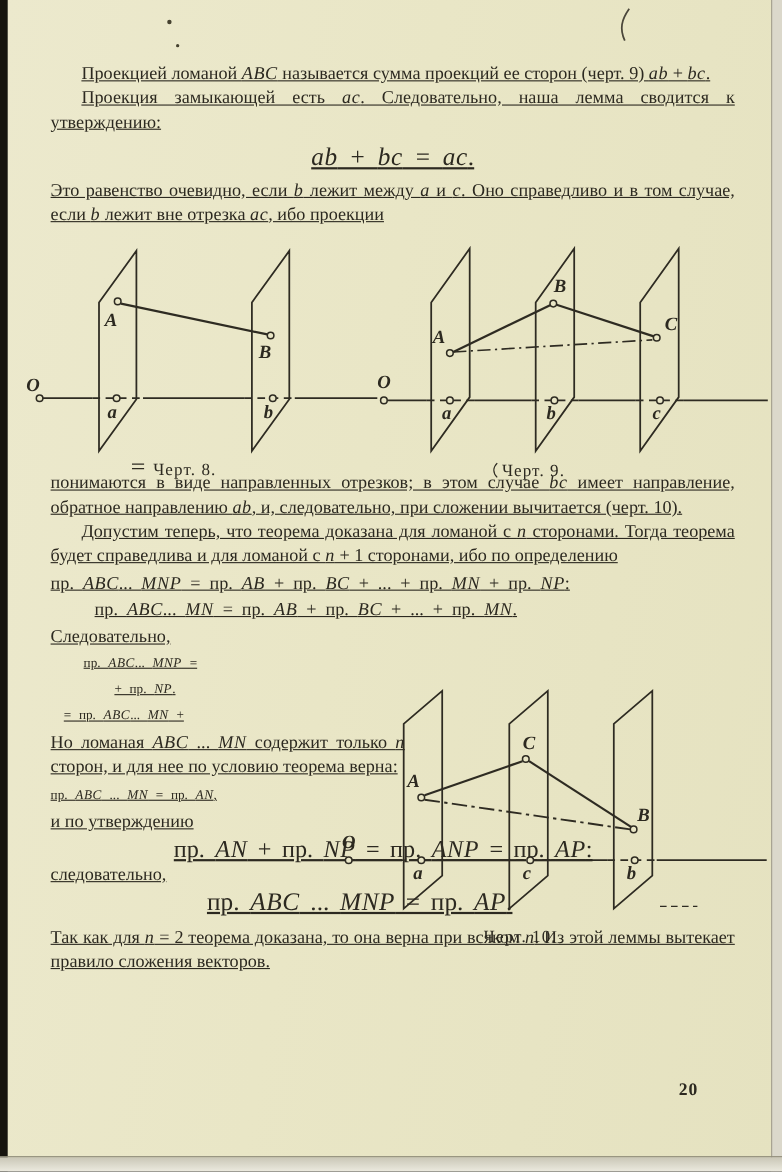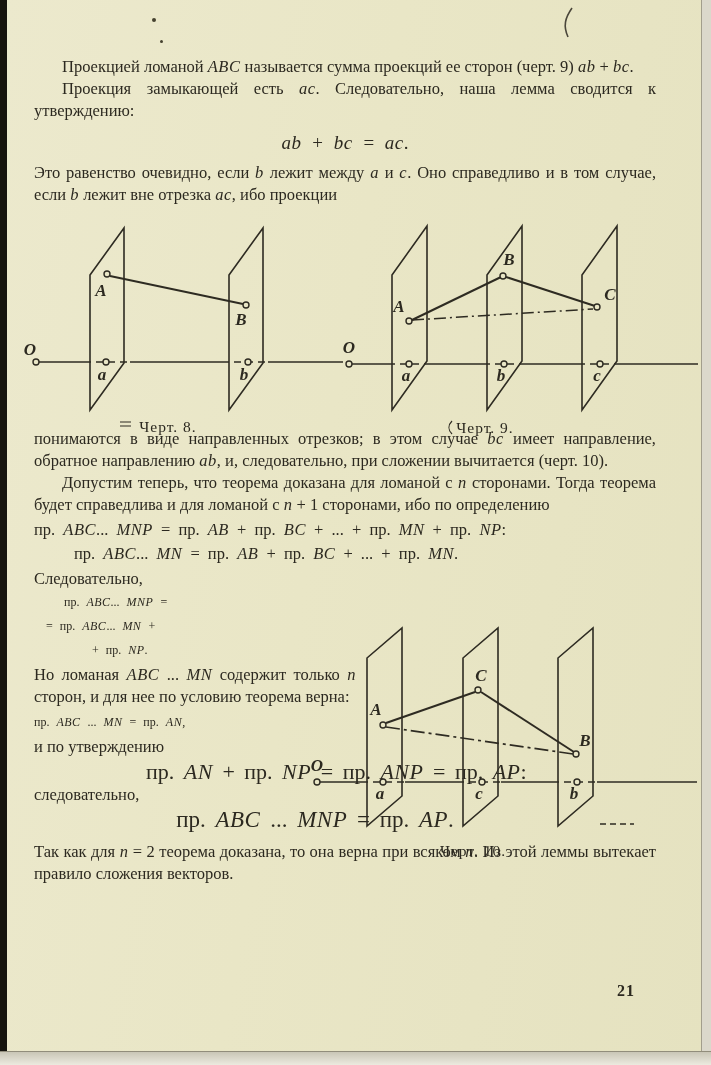--- a/index.html
+++ b/index.html
@@ -5,28 +5,28 @@
   html,body{margin:0;padding:0;background:#777;}
   .page{
     position:relative;width:711px;height:1065px;overflow:hidden;
     background:linear-gradient(100deg,#ece9cd 0%,#e9e6c6 45%,#e5e2c0 100%);
     font-family:"Liberation Serif",serif;color:#2c2920;
   }
   .edge-left{position:absolute;left:0;top:0;width:7px;height:100%;background:#16140e;}
   .edge-right{position:absolute;right:0;top:0;width:9px;height:100%;background:#dbd8cb;border-left:1px solid #a29e8c;}
   .edge-bottom{position:absolute;left:0;bottom:0;width:100%;height:13px;background:linear-gradient(#c9c6b6,#eceadf);border-top:1px solid #918d7b;}
   .content{
-    position:absolute;left:34px;top:56px;width:622px;
-    font-size:16.5px;line-height:22px;text-align:justify;
+    position:absolute;left:46px;top:56px;width:622px;
+    font-size:16.5px;line-height:22px;text-align:justify;text-decoration:underline;
   }
   p{margin:0;}
   .indent{text-indent:28px;}
   i{font-style:italic;}
   .mathify i{letter-spacing:.5px;}
-  .f-main{font-size:19px;line-height:26px;text-align:center;margin:8px 0 6px;word-spacing:6px;}
+  .f-main{font-size:23px;line-height:26px;text-align:center;margin:8px 0 6px;word-spacing:6px;}
   .figspace{height:222px;}
   .formula{word-spacing:4px;}
   .f2{line-height:24px;}
   .f2a{margin-top:2px;}
   .f2b{padding-left:40px;margin-bottom:2px;}
   .p6{margin-top:2px;}
   .cols{display:flex;align-items:flex-start;}
   .leftcol{width:322px;}
   .f3{line-height:24px;font-size:12px;}
   .f3a{padding-left:30px;}
@@ -68,22 +68,22 @@
 
     <p class="mathify">понимаются в виде направленных отрезков; в этом случае <i>bc</i> имеет направление, обратное направлению <i>ab</i>, и, следовательно, при сложении вычитается (черт. 10).</p>
     <p class="indent mathify">Допустим теперь, что теорема доказана для ломаной с <i>n</i> сторонами. Тогда теорема будет справедлива и для ломаной с <i>n</i> + 1 сторонами, ибо по определению</p>
     <div class="formula f2 f2a mathify">пр. <i>ABC</i>... <i>MNP</i> = пр. <i>AB</i> + пр. <i>BC</i> + ... + пр. <i>MN</i> + пр. <i>NP</i>:</div>
     <div class="formula f2 f2b mathify">пр. <i>ABC</i>... <i>MN</i> = пр. <i>AB</i> + пр. <i>BC</i> + ... + пр. <i>MN</i>.</div>
     <p class="p6">Следовательно,</p>
 
     <div class="cols">
       <div class="leftcol">
         <div class="formula f3 f3a mathify">пр. <i>ABC</i>... <i>MNP</i> =</div>
+        <div class="formula f3 f3c mathify">+ пр. <i>NP</i>.</div>
         <div class="formula f3 f3b mathify">= пр. <i>ABC</i>... <i>MN</i> +</div>
-        <div class="formula f3 f3c mathify">+ пр. <i>NP</i>.</div>
         <p class="p7 mathify">Но ломаная <i>ABC</i> ... <i>MN</i> содержит только <i>n</i> сторон, и для нее по условию теорема верна:</p>
         <div class="formula f4 mathify">пр. <i>ABC</i> ... <i>MN</i> = пр. <i>AN</i>,</div>
         <p class="p8">и по утверждению</p>
       </div>
     </div>
 
     <div class="formula f5 mathify">пр. <i>AN</i> + пр. <i>NP</i> = пр. <i>ANP</i> = пр. <i>AP</i>:</div>
     <p>следовательно,</p>
     <div class="formula f6 mathify">пр. <i>ABC</i> ... <i>MNP</i> = пр. <i>AP</i>.</div>
     <p class="p10 mathify">Так как для <i>n</i> = 2 теорема доказана, то она верна при всяком <i>n</i>. Из этой леммы вытекает правило сложения векторов.</p>
@@ -181,14 +181,14 @@
     <text x="12" y="145" text-anchor="middle">O</text>
     <text x="71" y="89" text-anchor="middle">A</text>
     <text x="176" y="55" text-anchor="middle">C</text>
     <text x="280" y="120" text-anchor="middle">B</text>
     <text x="75" y="173" text-anchor="middle">a</text>
     <text x="174" y="173" text-anchor="middle">c</text>
     <text x="269" y="173" text-anchor="middle">b</text>
     <text class="cap" x="168" y="230" text-anchor="middle">Черт. 10.</text>
   </svg>
 
-  <div class="pagenum">21</div>
+  <div class="pagenum">20</div>
 </div>
 
 </body></html>

